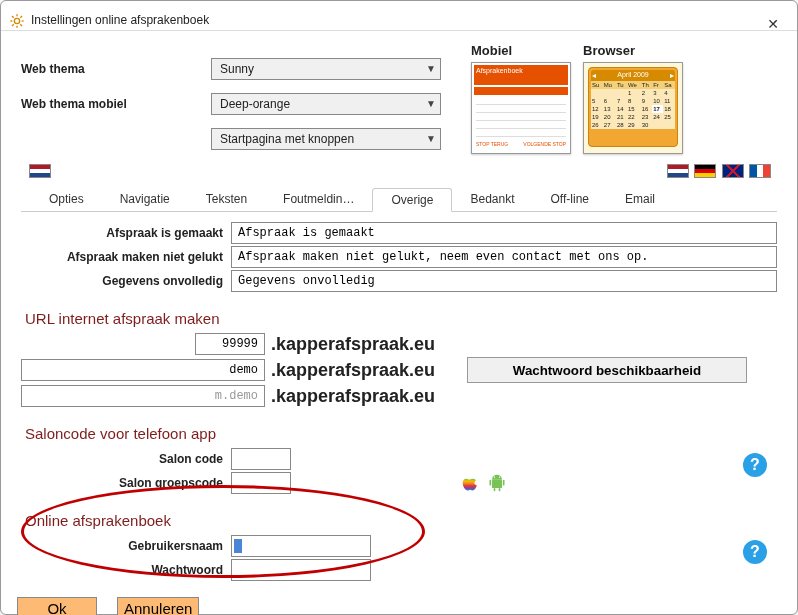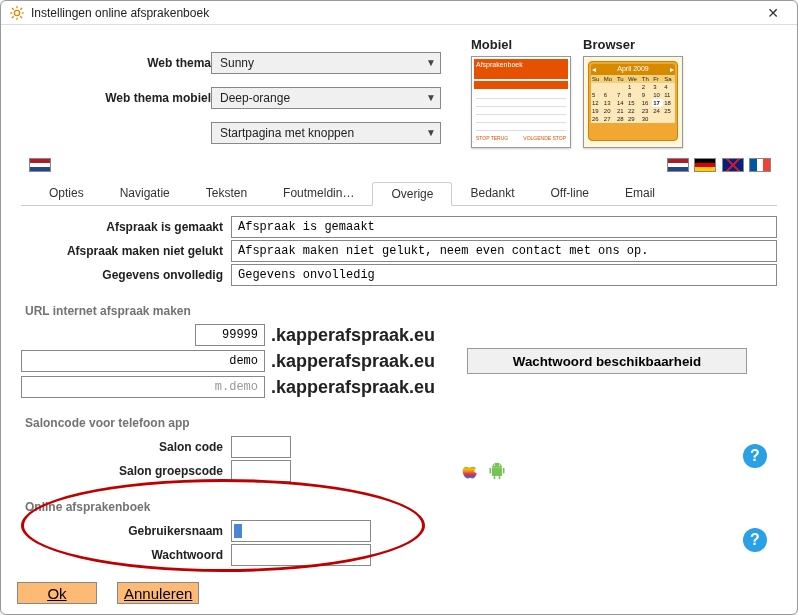--- a/index.html
+++ b/index.html
@@ -17,22 +17,22 @@
     border-radius: 6px;
     box-shadow: 0 2px 10px rgba(0,0,0,0.15);
     display: flex;
     flex-direction: column;
     background: #fff;
     position: relative;
   }
   .titlebar {
     height: 30px;
     display: flex;
-    align-items: center;
-    padding: 0 8px;
+    align-items: flex-start;
+    padding: 12px 8px;
     border-bottom: 1px solid #ddd;
   }
   .titlebar .gear {
     width: 16px; height: 16px;
     margin-right: 6px;
   }
   .titlebar .title { flex: 1; font-size: 12px; }
   .titlebar .close {
     width: 32px; height: 22px;
     display: flex; align-items: center; justify-content: center;
@@ -43,21 +43,21 @@
 
   .top-row { display: flex; gap: 20px; margin-bottom: 10px; }
   .theme-grid {
     display: grid;
     grid-template-columns: 190px 230px;
     row-gap: 4px;
     align-items: center;
     margin-top: 10px;
   }
   .theme-grid label {
-    text-align: right;
+    text-align: left;
     padding-right: 0;
     font-weight: bold;
   }
   .combo {
     display: flex; align-items: center; justify-content: space-between;
     border: 1px solid #888;
     background: #f0f0f0;
     height: 22px;
     padding: 0 4px 0 8px;
     font-size: 12px;
@@ -125,23 +125,23 @@
     font-size: 12px;
     width: 100%;
   }
 
   .group {
     margin-top: 10px;
     position: relative;
     padding-top: 4px;
   }
   .group-title {
-    color: #737373;
-    font-weight: bold;
-    font-size: 12px;
+    color: #7f1d1d;
+    font-weight: normal;
+    font-size: 15px;
     margin: 4px 0 6px 4px;
   }
   .urlrow {
     display: grid;
     grid-template-columns: 244px 150px 1fr;
     align-items: center;
     gap: 6px;
     margin-bottom: 2px;
   }
   .urlrow .textinput { text-align: right; }

